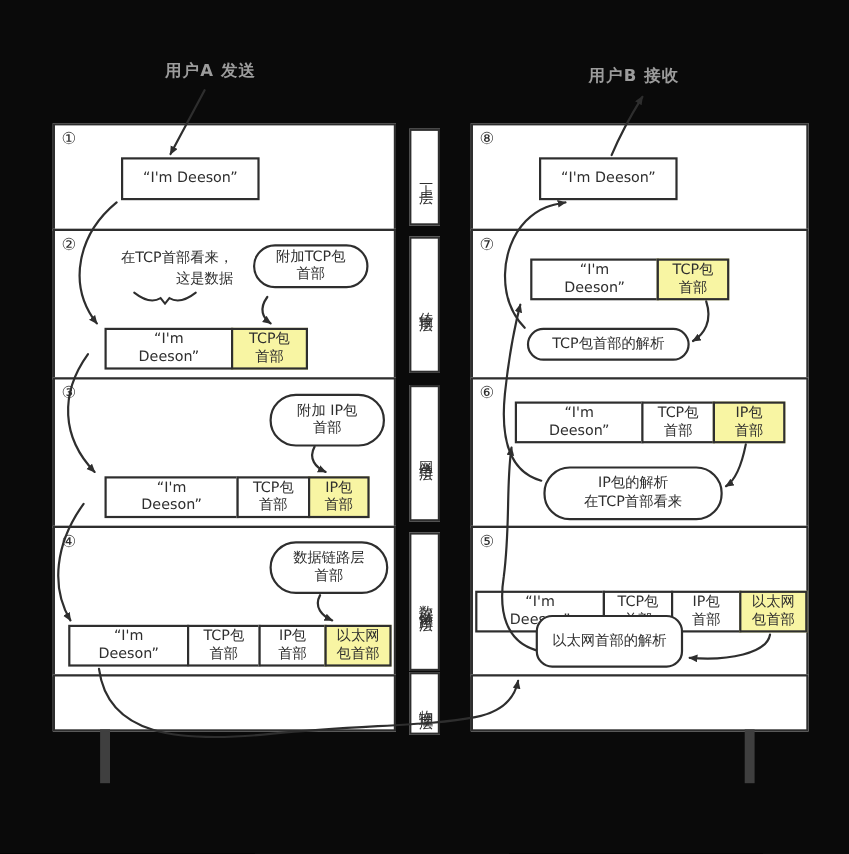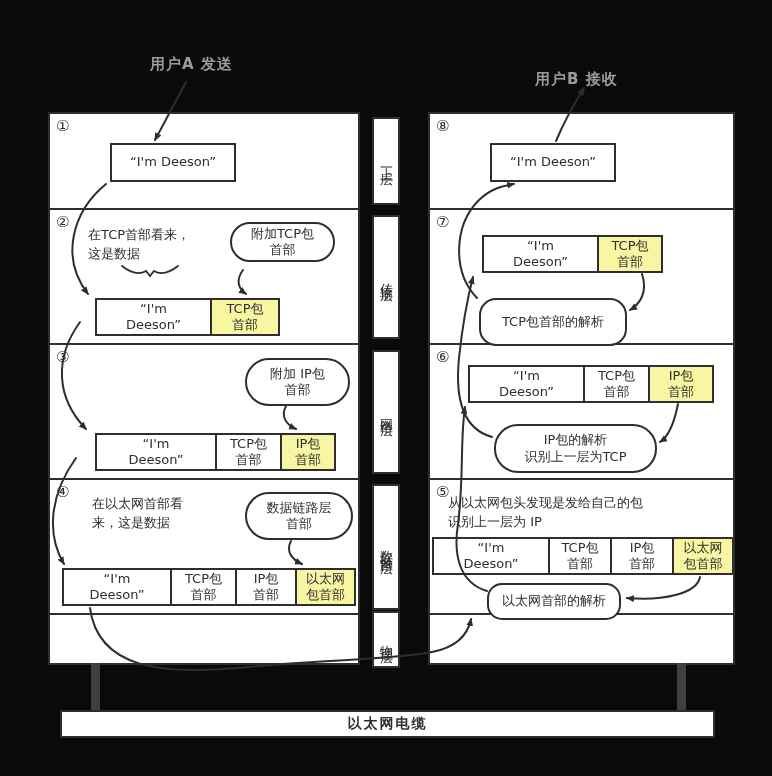--- a/index.html
+++ b/index.html
@@ -27,36 +27,36 @@
   .box{
     position:absolute;background:var(--panel,#fff);
     border:2px solid var(--line,#2e2e2e);box-sizing:border-box;
     display:flex;align-items:center;justify-content:center;
     text-align:center;font-size:13px;line-height:1.25;white-space:pre-line;
   }
   .yellow{background:var(--highlight,#f8f5a3);}
   .bubble{border-radius:24px;}
   .num{position:absolute;font-size:15px;line-height:1;}
   .note{
-    position:absolute;text-align:left;font-size:13px;line-height:1.45;
+    position:absolute;text-align:right;font-size:13px;line-height:1.45;
     white-space:pre-line;
   }
   .cablebar{position:absolute;background:#3f3f3f;}
   .cable{font-weight:bold;font-size:14px;letter-spacing:2px;}
   svg.overlay{position:absolute;left:0;top:0;pointer-events:none;z-index:6;}
   .arrow{stroke:var(--line,#2e2e2e);stroke-width:2;fill:none;stroke-linecap:round;}
   .thin{stroke-width:1.8;}
 </style>
 </head>
 <body>
 
 <div class="canvas">
 
   <div class="toplabel" style="left:150px;top:55px">用户A 发送</div>
-  <div class="toplabel" style="left:535px;top:70px">用户B 接收</div>
+  <div class="toplabel" style="left:535px;top:60px">用户B 接收</div>
 
   <div class="row" style="left:48px;top:112px;width:312px;height:98px"></div>
   <div class="row" style="left:48px;top:208px;width:312px;height:137px"></div>
   <div class="row" style="left:48px;top:343px;width:312px;height:137px"></div>
   <div class="row" style="left:48px;top:478px;width:312px;height:137px"></div>
   <div class="row" style="left:48px;top:613px;width:312px;height:52px"></div>
 
   <div class="row" style="left:428px;top:112px;width:307px;height:98px"></div>
   <div class="row" style="left:428px;top:208px;width:307px;height:137px"></div>
   <div class="row" style="left:428px;top:343px;width:307px;height:137px"></div>
@@ -91,65 +91,60 @@
 
   <div class="box bubble" style="left:245px;top:358px;width:105px;height:48px">附加 IP包
 首部</div>
   <div class="box" style="left:95px;top:433px;width:122px;height:38px">“I'm
 Deeson”</div>
   <div class="box" style="left:215px;top:433px;width:67px;height:38px">TCP包
 首部</div>
   <div class="box yellow" style="left:280px;top:433px;width:56px;height:38px">IP包
 首部</div>
 
-  <div class="note" style="left:92px;top:495px;width:124px">在以太网首部看
-来，这是数据</div>
   <div class="box bubble" style="left:245px;top:492px;width:108px;height:48px">数据链路层
 首部</div>
   <div class="box" style="left:62px;top:568px;width:110px;height:38px">“I'm
 Deeson”</div>
   <div class="box" style="left:170px;top:568px;width:67px;height:38px">TCP包
 首部</div>
   <div class="box" style="left:235px;top:568px;width:62px;height:38px">IP包
 首部</div>
   <div class="box yellow" style="left:295px;top:568px;width:61px;height:38px">以太网
 包首部</div>
 
   <div class="box" style="left:490px;top:143px;width:126px;height:39px">“I'm Deeson”</div>
 
   <div class="box" style="left:482px;top:235px;width:117px;height:38px">“I'm
 Deeson”</div>
   <div class="box yellow" style="left:597px;top:235px;width:66px;height:38px">TCP包
 首部</div>
-  <div class="box bubble" style="left:479px;top:298px;width:148px;height:48px;border-radius:17px">TCP包首部的解析</div>
+  <div class="box bubble" style="left:479px;top:298px;width:148px;height:30px;border-radius:17px">TCP包首部的解析</div>
 
   <div class="box" style="left:468px;top:365px;width:117px;height:38px">“I'm
 Deeson”</div>
   <div class="box" style="left:583px;top:365px;width:67px;height:38px">TCP包
 首部</div>
   <div class="box yellow" style="left:648px;top:365px;width:66px;height:38px">IP包
 首部</div>
   <div class="box bubble" style="left:494px;top:424px;width:163px;height:49px">IP包的解析
-识别上一层为TCP</div>
+在TCP首部看来</div>
 
-  <div class="note" style="left:448px;top:494px;width:270px">从以太网包头发现是发给自己的包
-识别上一层为 IP</div>
   <div class="box" style="left:432px;top:537px;width:118px;height:38px">“I'm
 Deeson”</div>
   <div class="box" style="left:548px;top:537px;width:64px;height:38px">TCP包
 首部</div>
   <div class="box" style="left:610px;top:537px;width:64px;height:38px">IP包
 首部</div>
   <div class="box yellow" style="left:672px;top:537px;width:62px;height:38px">以太网
 包首部</div>
-  <div class="box bubble" style="left:487px;top:583px;width:134px;height:37px;border-radius:15px">以太网首部的解析</div>
+  <div class="box bubble" style="left:487px;top:559px;width:134px;height:48px;border-radius:15px">以太网首部的解析</div>
 
   <div class="cablebar" style="left:91px;top:663px;width:9px;height:49px"></div>
   <div class="cablebar" style="left:677px;top:663px;width:9px;height:49px"></div>
-  <div class="box cable" style="left:60px;top:710px;width:655px;height:28px">以太网电缆</div>
 
   <svg class="overlay" width="772" height="776" viewBox="0 0 772 776">
     <defs>
       <marker id="ah" markerWidth="10" markerHeight="8" refX="7" refY="3.5" orient="auto" markerUnits="userSpaceOnUse">
         <path d="M0,0 L8,3.5 L0,7 Z" fill="#2e2e2e"></path>
       </marker>
     </defs>
     <path class="arrow" d="M186,82 L155,140" marker-end="url(#ah)"></path>
     <path class="arrow" d="M106,184 C72,212 60,258 88,294" marker-end="url(#ah)"></path>
     <path class="arrow" d="M80,322 C54,358 56,398 86,429" marker-end="url(#ah)"></path>

